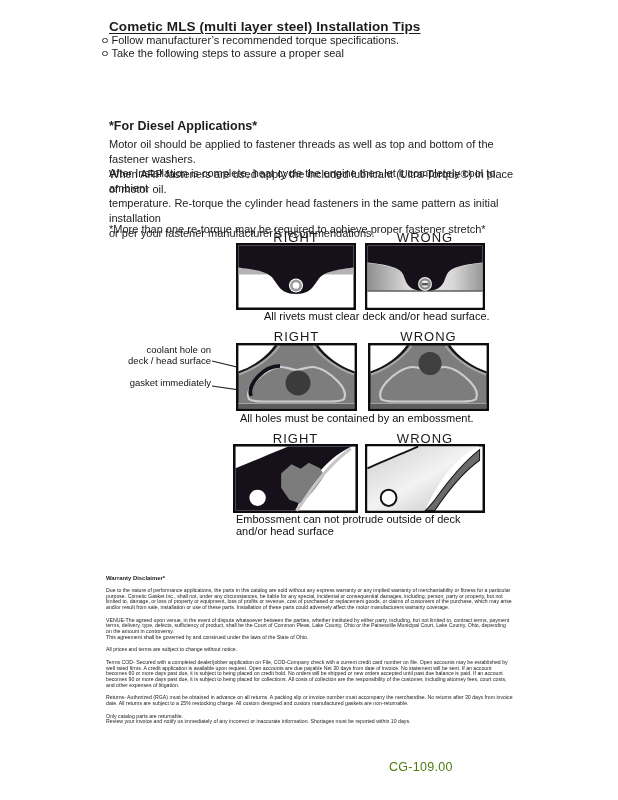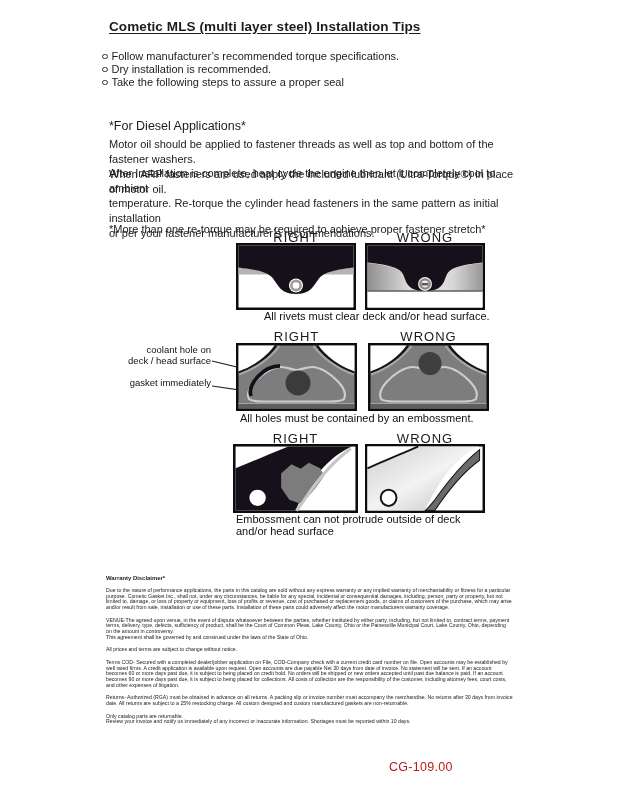--- a/index.html
+++ b/index.html
@@ -8,54 +8,50 @@
     font-family:"Liberation Sans","DejaVu Sans",sans-serif;color:#1c1c1c;
     overflow:hidden;
   }
   .abs{position:absolute;}
   .pre{white-space:pre-line;}
 
   .title{
     left:109px;top:19px;font-size:13.5px;font-weight:bold;
     text-decoration:underline;text-underline-offset:2px;letter-spacing:.1px;
   }
-  .tips{left:102px;top:50px;width:440px;font-size:11px;line-height:13px;}
+  .tips{left:102px;top:34px;width:440px;font-size:11px;line-height:13px;}
   .tip{display:flex;align-items:flex-start;}
   .tip.l2{padding-left:21px;}
   .b-circle{flex:0 0 auto;width:3.5px;height:3.5px;border:1px solid #333;border-radius:50%;margin:3.5px 4px 0 0;}
   .b-dot{flex:0 0 auto;width:4.5px;height:4.5px;background:#1c1c1c;border-radius:50%;margin:3.5px 3px 0 0;}
 
-  .diesel-h{left:109px;top:119px;font-size:12.5px;font-weight:normal;}
+  .diesel-h{left:109px;top:119px;font-size:12.5px;font-weight:bold;}
   .body-p{left:109px;width:415px;font-size:11px;line-height:15px;}
   .dp0{top:137px;} .dp1{top:166px;} .dp2{top:222px;}
 
   .dg-h{font-size:13px;letter-spacing:1px;text-align:center;color:#1a1a1a;}
   .cap{font-size:11px;line-height:11.8px;color:#111;}
   .small-lab{font-size:9.5px;line-height:10.5px;text-align:right;color:#111;}
 
   .legal{left:106px;top:575px;width:407px;color:#222;}
   .legal h4{margin:0 0 7px 0;font-size:5.9px;font-weight:bold;}
   .legal p{margin:0 0 7px 0;font-size:5.2px;line-height:5.65px;}
 
-  .pagenum{left:389px;top:760px;font-size:12.5px;color:#b91c1c;letter-spacing:.3px;}
+  .pagenum{left:389px;top:760px;font-size:12.5px;color:#4d7c0f;letter-spacing:.3px;}
   svg{display:block;}
 </style>
 </head>
 <body>
 
 <div class="abs title">Cometic MLS (multi layer steel) Installation Tips</div>
 
 <div class="abs tips">
   <div class="tip">
       <span class="b-circle"></span>
       <span>Follow manufacturer’s recommended torque specifications.</span>
-    </div>
-  <div class="tip">
-      <span class="b-circle"></span>
-      <span>Dry installation is recommended.</span>
     </div>
   <div class="tip">
       <span class="b-circle"></span>
       <span>Take the following steps to assure a proper seal</span>
     </div>
 </div>
 
 <div class="abs diesel-h">*For Diesel Applications*</div>
 <div class="abs body-p dp0 pre">Motor oil should be applied to fastener threads as well as top and bottom of the fastener washers.
 When ARP fasteners are used apply the included lubricant (Ultra-Torque®) in place of motor oil.</div>

